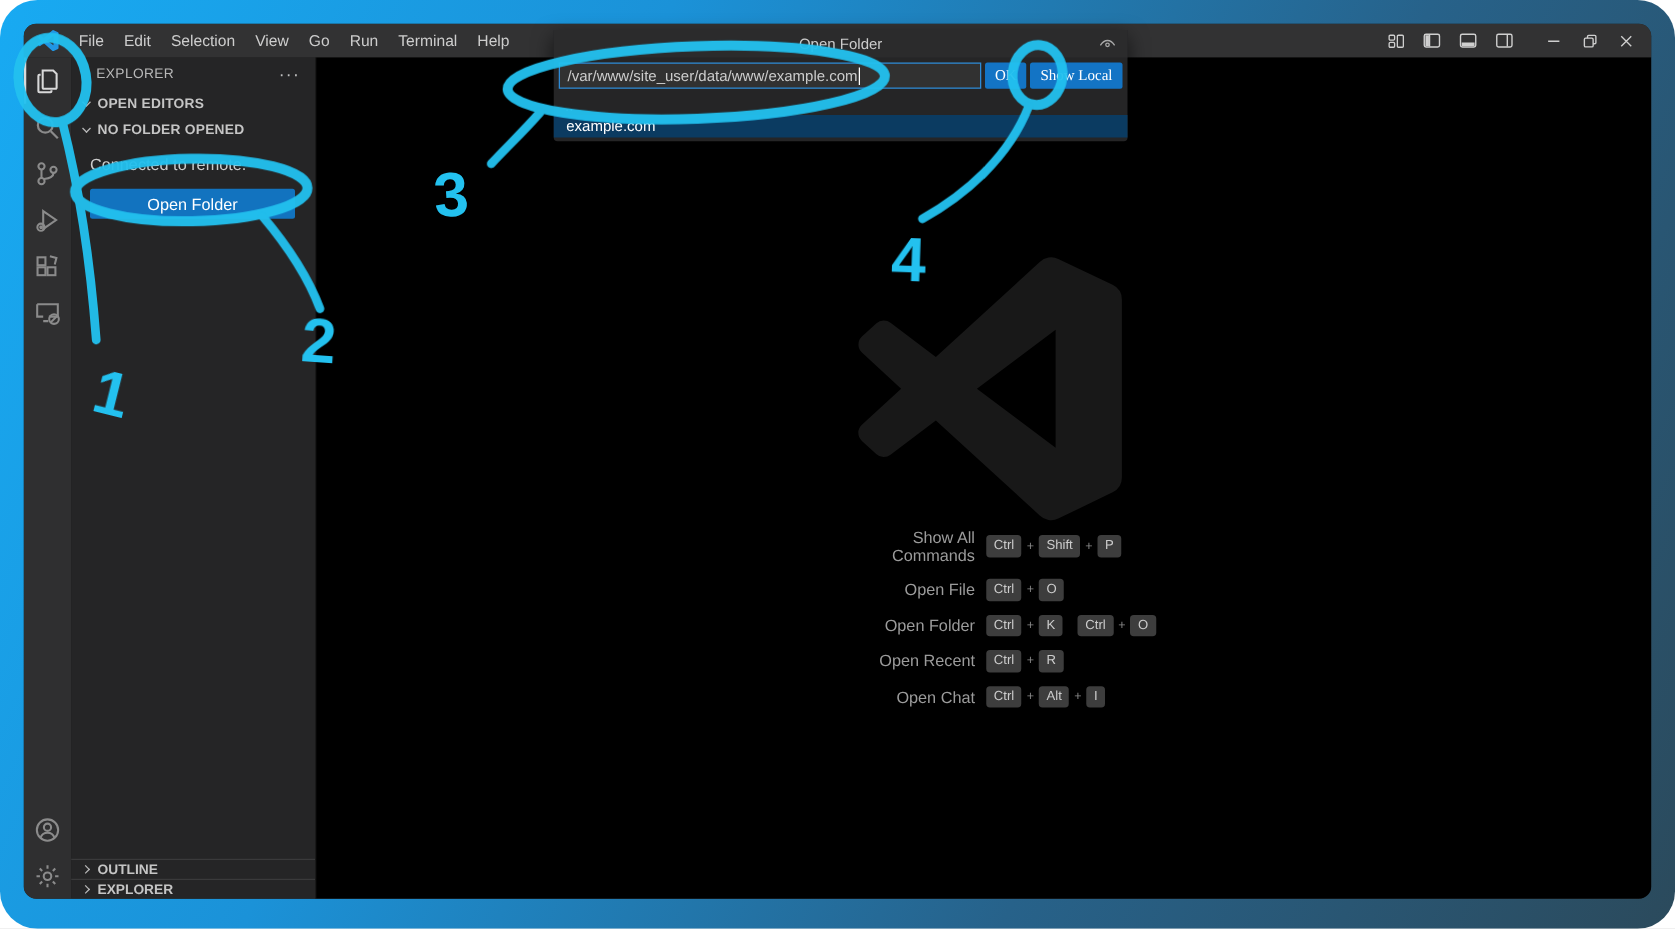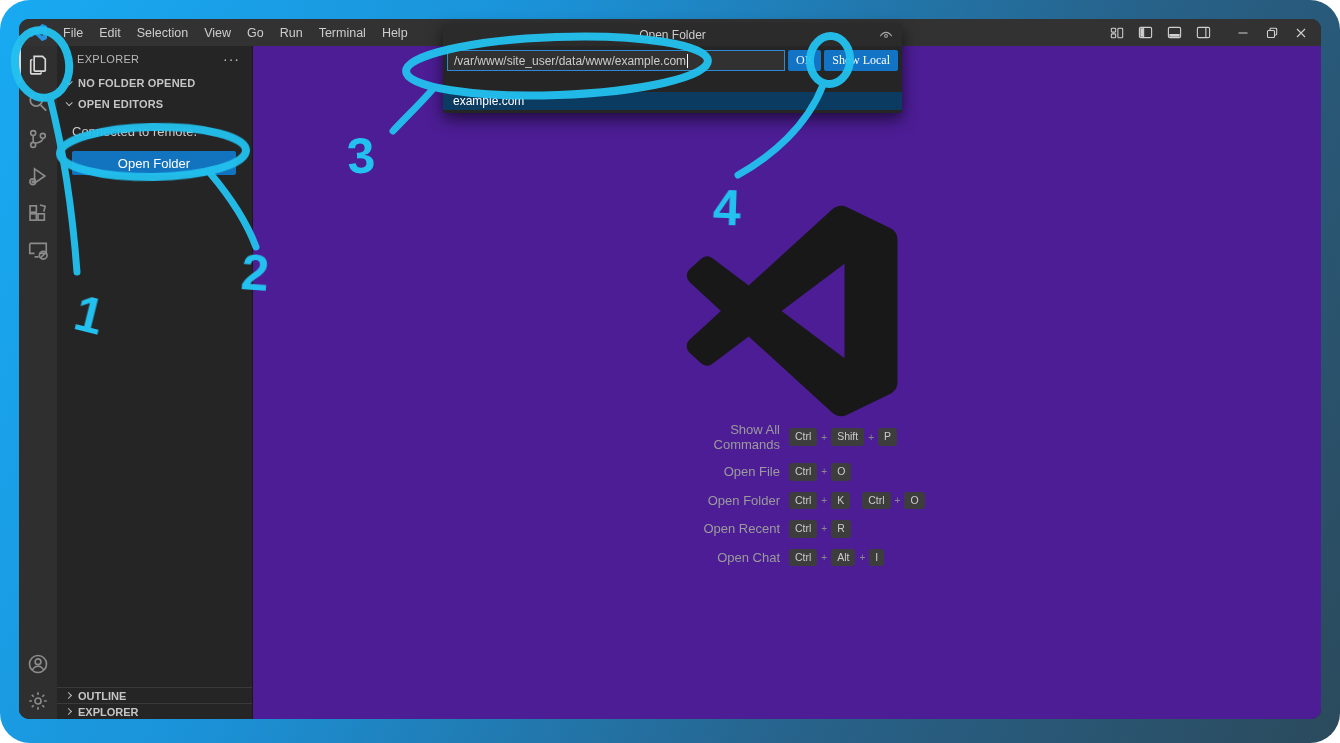--- a/index.html
+++ b/index.html
@@ -56,21 +56,21 @@
   .sb-status { font-size:13px; color:#cccccc; line-height:16px; }
   .sb-openfolder { margin-top:11px; width:100%; height:24px; background:#1273bf;
                    color:#ffffff; font-size:13px; border:none; border-radius:2px;
                    display:flex; align-items:center; justify-content:center; cursor:pointer;
                    font-family:"Liberation Sans", sans-serif; }
   .sb-bottomrows { margin-top:auto; }
   .sb-row { height:16px; display:flex; align-items:center; padding:0 4px;
             font-size:11px; font-weight:bold; color:#c5c5c5; border-top:1px solid #3a3a3b; }
 
   
-  .editor { flex:1; position:relative; background:#4c1d95; overflow:hidden; }
+  .editor { flex:1; position:relative; background:#000000; overflow:hidden; }
   .watermark { position:absolute; left:430px; top:159px; width:217px; height:212px; }
   .shortcuts { position:absolute; left:0; right:0; top:376px; }
   .sc-row { display:flex; align-items:center; margin-bottom:11px; }
   .sc-label { flex:0 0 527px; display:flex; justify-content:flex-end; align-items:center;
               color:#9b9b9b; font-size:13px; line-height:15px; }
   .sc-label .inner { display:inline-block; max-width:118px; text-align:right; }
   .sc-keys { display:flex; align-items:center; margin-left:9px; }
   .kbd { background:#3d3d3d; color:#cccccc; font-size:10.5px; line-height:1;
          padding:3px 6px 4px; border-radius:3px; }
   .kplus { color:#8a8a8a; font-size:10px; margin:0 4px; }
@@ -220,25 +220,25 @@
         </div>
       </div>
 
       <div class="sidebar">
         <div class="sb-header">
           <span class="sb-title">EXPLORER</span>
           <span class="more-dots">···</span>
         </div>
         <div class="sb-section">
           <span class="chev down"></span>
-          <span>NO FOLDER OPENED</span>
+          <span>OPEN EDITORS</span>
         </div>
         <div class="sb-section">
           <span class="chev down"></span>
-          <span>OPEN EDITORS</span>
+          <span>NO FOLDER OPENED</span>
         </div>
         <div class="sb-pane">
           <div class="sb-status">Connected to remote.</div>
           <button class="sb-openfolder">Open Folder</button>
         </div>
         <div class="sb-bottomrows">
           <div class="sb-row">
             <span class="chev right"></span>
             <span>OUTLINE</span>
           </div>

